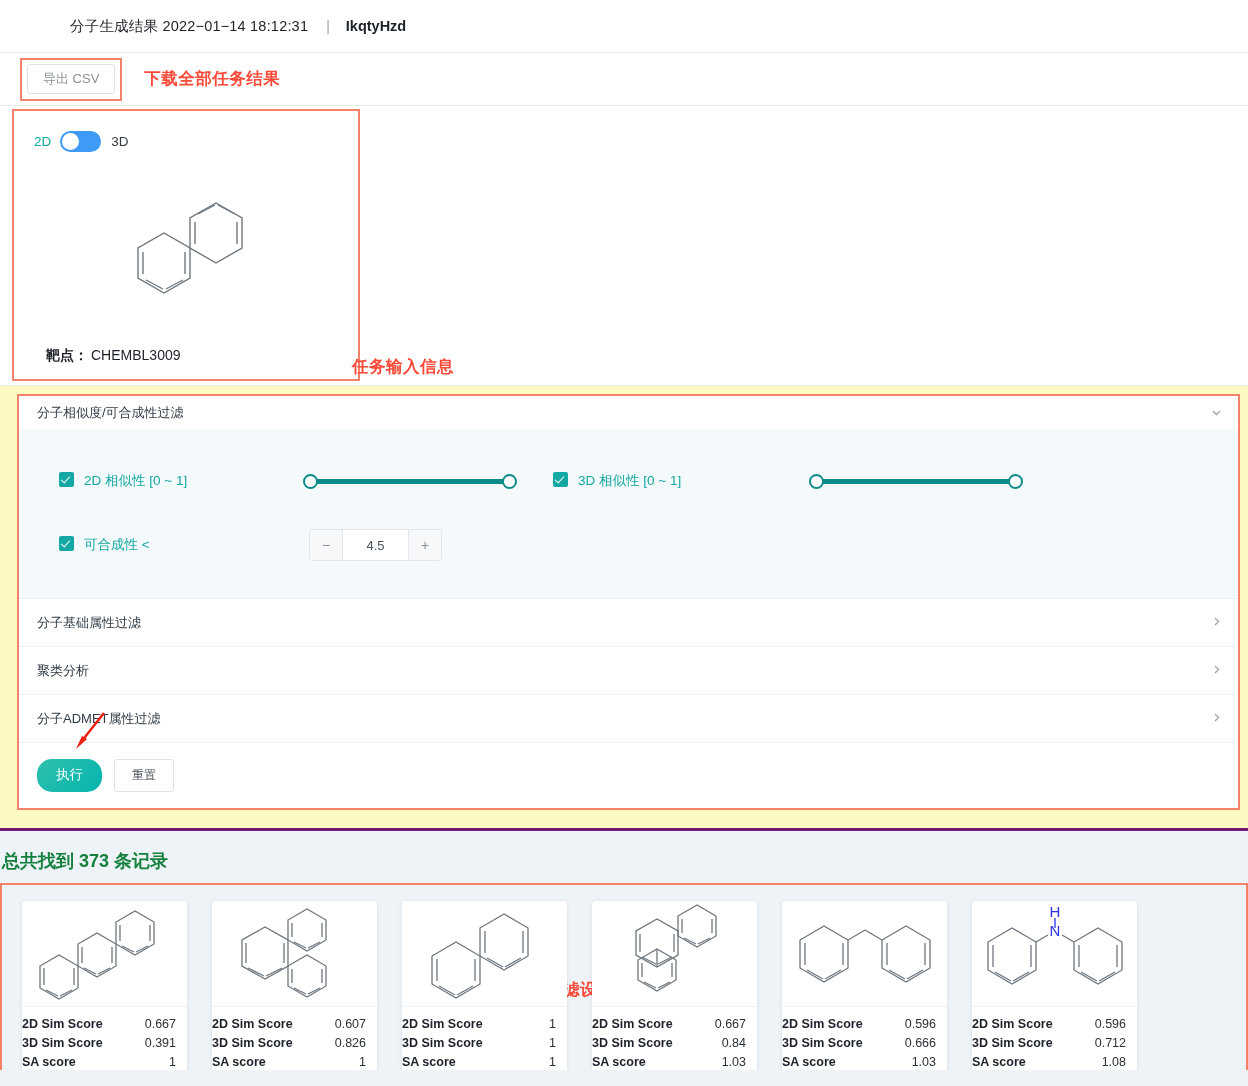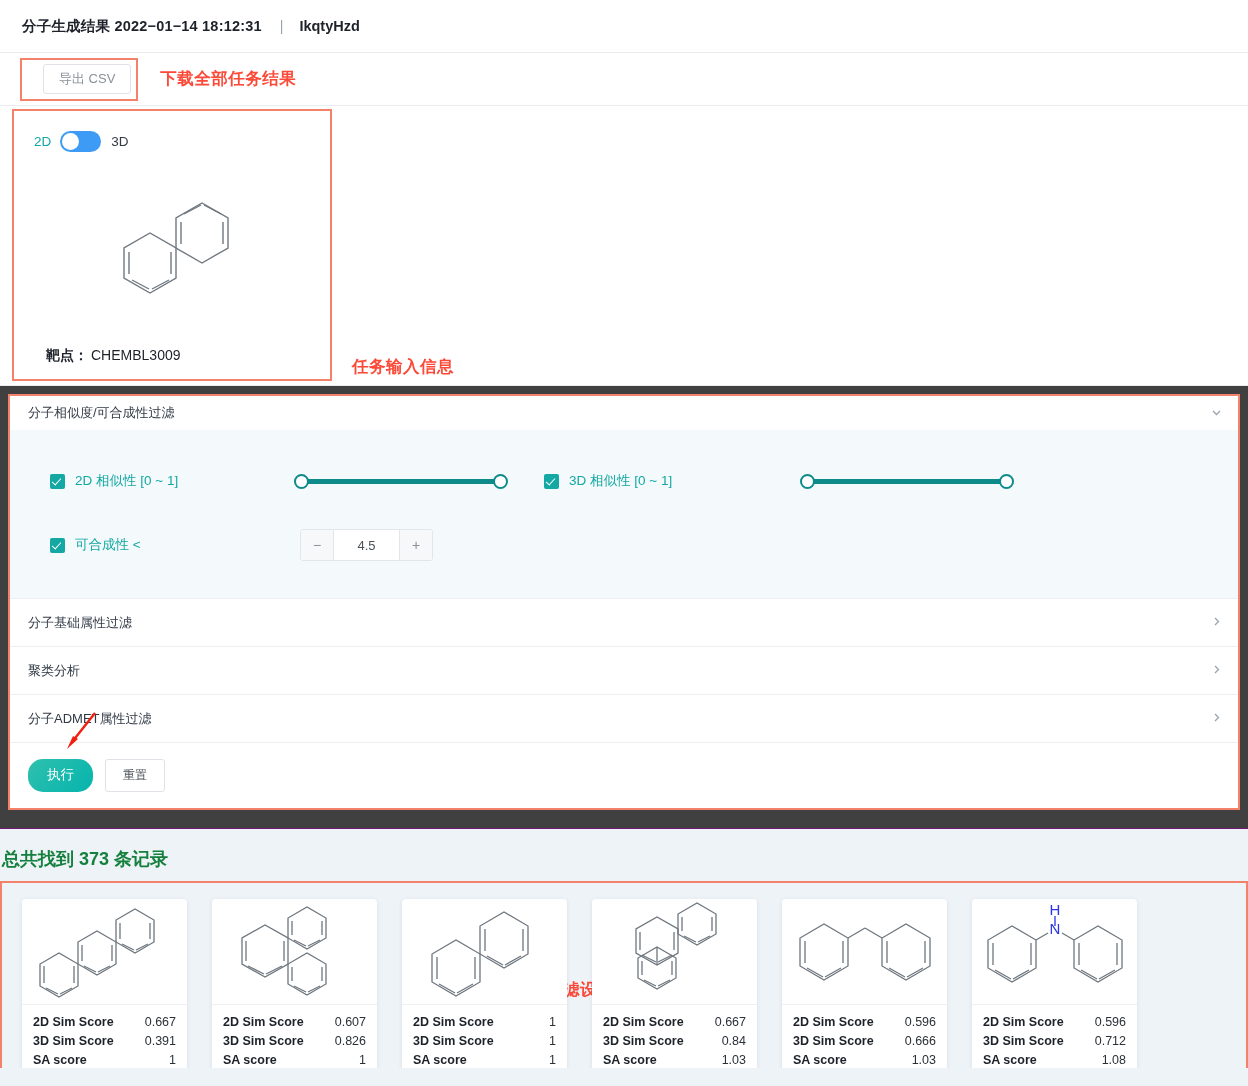--- a/index.html
+++ b/index.html
@@ -21,23 +21,24 @@
   .titlebar {
     height: 53px;
     background: #ffffff;
     border-bottom: 1px solid #e8ecef;
     display: flex;
     align-items: center;
     padding-left: 22px;
   }
   .titlebar .t-main {
     font-size: 14.5px;
-    font-weight: bold;
+    font-weight: normal;
     color: #1d2129;
     letter-spacing: .2px;
+    margin-left: 48px;
   }
   .titlebar .t-sep {
     color: #9aa3ad;
     margin: 0 16px 0 18px;
     font-size: 14px;
   }
   .titlebar .t-id {
     font-size: 14.5px;
     font-weight: bold;
     color: #1d2129;
@@ -48,21 +49,21 @@
     height: 53px;
     background: #ffffff;
     border-bottom: 1px solid #e8ecef;
     display: flex;
     align-items: center;
     padding-left: 20px;
     position: relative;
   }
   .csv-wrap {
     border: 2px solid #f4826b;
-    padding: 4px 5px 5px 21px;
+    padding: 4px 5px 5px 5px;
     display: inline-flex;
   }
   .btn-csv {
     background: #ffffff;
     border: 1px solid #dfe3e8;
     border-radius: 3px;
     color: #8a9199;
     font-size: 13px;
     padding: 7px 15px 8px;
     font-family: inherit;
@@ -83,21 +84,21 @@
     background: #ffffff;
     padding: 0;
     position: relative;
     height: 280px;
     border-bottom: 1px solid #e8ecef;
   }
   .inputbox {
     position: absolute;
     left: 12px;
     top: 3px;
-    width: 320px;
+    width: 348px;
     height: 272px;
     border: 2px solid #f4826b;
     background: #fff;
   }
   .toggle-row {
     display: flex;
     align-items: center;
     padding: 20px 0 0 20px;
   }
   .lbl2d { color: #13a8a3; font-size: 13.5px; margin-right: 9px; }
@@ -131,24 +132,24 @@
   }
   .target-line b { font-weight: bold; }
   .target-line span.val { font-weight: normal; margin-left: 3px; }
   .inputsection > .ann {
     position: absolute;
     left: 352px; top: 250px;
   }
 
   
   .filterwrap {
-    background: #404040;
-    padding: 8px 0 18px 0;
-    position: relative;
-    border-bottom: 1px solid #701a75;
+    background: #fef9c3;
+    padding: 8px 0 18px 9px;
+    position: relative;
+    border-bottom: 3px solid #701a75;
   }
   .filterbox {
     border: 2px solid #f4826b;
     margin: 0 8px;
     background: #fff;
   }
   .acc-head {
     height: 34px;
     display: flex;
     align-items: center;
@@ -164,21 +165,21 @@
     padding: 28px 0 30px 0;
   }
   .row {
     display: flex;
     align-items: center;
     min-height: 46px;
   }
   .row.r2 { margin-top: 18px; }
   .cb-item {
     display: flex;
-    align-items: center;
+    align-items: flex-start;
     width: 240px;
     padding-left: 40px;
   }
   .cb {
     width: 15px; height: 15px;
     background: #13a8a3;
     border-radius: 2px;
     position: relative;
     flex: 0 0 auto;
     margin-right: 10px;
@@ -325,21 +326,21 @@
     overflow: hidden;
   }
   .card .struct {
     height: 106px;
     display: flex;
     align-items: center;
     justify-content: center;
     border-bottom: 1px solid #eef1f4;
     padding: 4px;
   }
-  .card .scores { padding: 8px 11px 10px 11px; }
+  .card .scores { padding: 8px 11px 10px 0; }
   .score-line {
     display: flex;
     justify-content: space-between;
     font-size: 12.5px;
     line-height: 19px;
     color: #1d2129;
   }
   .score-line .k { font-weight: bold; }
   .score-line .v { color: #2b3137; }
 </style>

